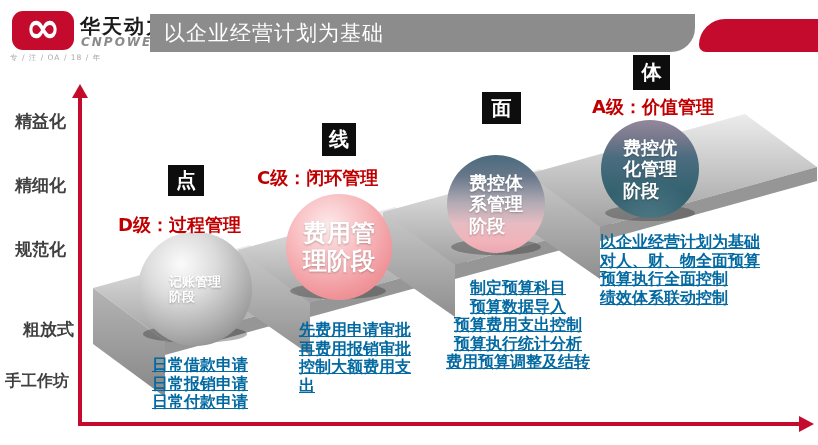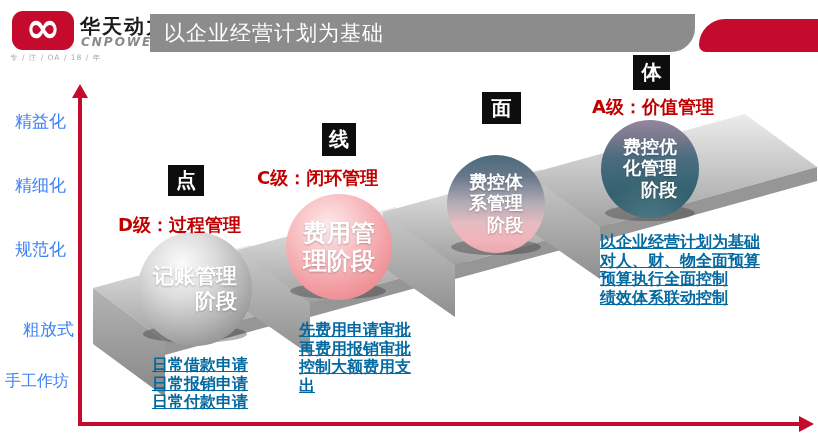--- a/index.html
+++ b/index.html
@@ -23,32 +23,32 @@
 
   
   .axis-v{position:absolute;left:78px;top:96px;width:4px;height:330px;background:#c40b2d;}
   .axis-v-arrow{position:absolute;left:72px;top:84px;width:0;height:0;
                 border-left:8px solid transparent;border-right:8px solid transparent;
                 border-bottom:14px solid #c40b2d;}
   .axis-h{position:absolute;left:78px;top:422px;width:722px;height:4px;background:#c40b2d;}
   .axis-h-arrow{position:absolute;left:799px;top:416px;width:0;height:0;
                 border-top:8px solid transparent;border-bottom:8px solid transparent;
                 border-left:15px solid #c40b2d;}
-  .y-label{position:absolute;font-size:17px;font-weight:normal;color:#3b82f6;white-space:nowrap;}
+  .y-label{position:absolute;font-size:17px;font-weight:bold;color:#404040;white-space:nowrap;}
   .y0{left:15px;top:110px;} .y1{left:15px;top:174px;} .y2{left:15px;top:238px;}
   .y3{left:15px;top:318px;margin-left:8px;} .y4{left:5px;top:371px;font-size:16px;}
 
   
   .stairs{position:absolute;left:0;top:0;}
 
   
   .sphere{position:absolute;border-radius:50%;display:flex;align-items:center;justify-content:center;
-          text-align:right;color:#ffffff;font-weight:bold;white-space:pre-line;line-height:1.18;
-          text-shadow:0 1px 2px rgba(0,0,0,0.25);font-family:Liberation Serif, serif;}
-  .sphere-1{left:138px;top:232px;width:114px;height:114px;font-size:21px;
+          text-align:left;color:#ffffff;font-weight:bold;white-space:pre-line;line-height:1.18;
+          text-shadow:0 1px 2px rgba(0,0,0,0.25);}
+  .sphere-1{left:138px;top:232px;width:114px;height:114px;font-size:13px;
     background:radial-gradient(circle at 38% 28%, #fbfbfb 0%, #dcdcdc 32%, #b0b0b0 62%, #8d8d8d 85%, #828282 100%);}
   .sphere-2{left:286px;top:194px;width:106px;height:106px;font-size:24px;
     background:radial-gradient(circle at 40% 30%, #fdeaeb 0%, #f8bcbf 38%, #f0969b 70%, #e87f85 95%);}
   .sphere-3{left:447px;top:155px;width:98px;height:98px;font-size:18px;
     background:linear-gradient(180deg, #4a6a7d 0%, #68788a 22%, #b0aab4 48%, #e6bcc2 70%, #f2b3ba 88%, #eba8b1 100%);}
   .sphere-4{left:601px;top:120px;width:98px;height:98px;font-size:18px;
     background:radial-gradient(circle at 50% 120%, rgba(140,190,200,0.45) 0%, rgba(140,190,200,0) 45%),
                linear-gradient(180deg, #93889c 0%, #7b7a8e 16%, #4b6c7f 38%, #376472 68%, #2e5764 100%);}
 
   
@@ -156,18 +156,23 @@
   <div class="stage-title st-1">D级：过程管理</div>
   <div class="stage-title st-4">A级：价值管理</div>
 
   <div class="details d-1">日常借款申请
 日常报销申请
 日常付款申请</div>
   <div class="details d-2">先费用申请审批
 再费用报销审批
 控制大额费用支
 出</div>
+  <div class="details d-3">制定预算科目
+预算数据导入
+预算费用支出控制
+预算执行统计分析
+费用预算调整及结转</div>
   <div class="details d-4">以企业经营计划为基础
 对人、财、物全面预算
 预算执行全面控制
 绩效体系联动控制</div>
 
 </div>
 
 </body></html>

